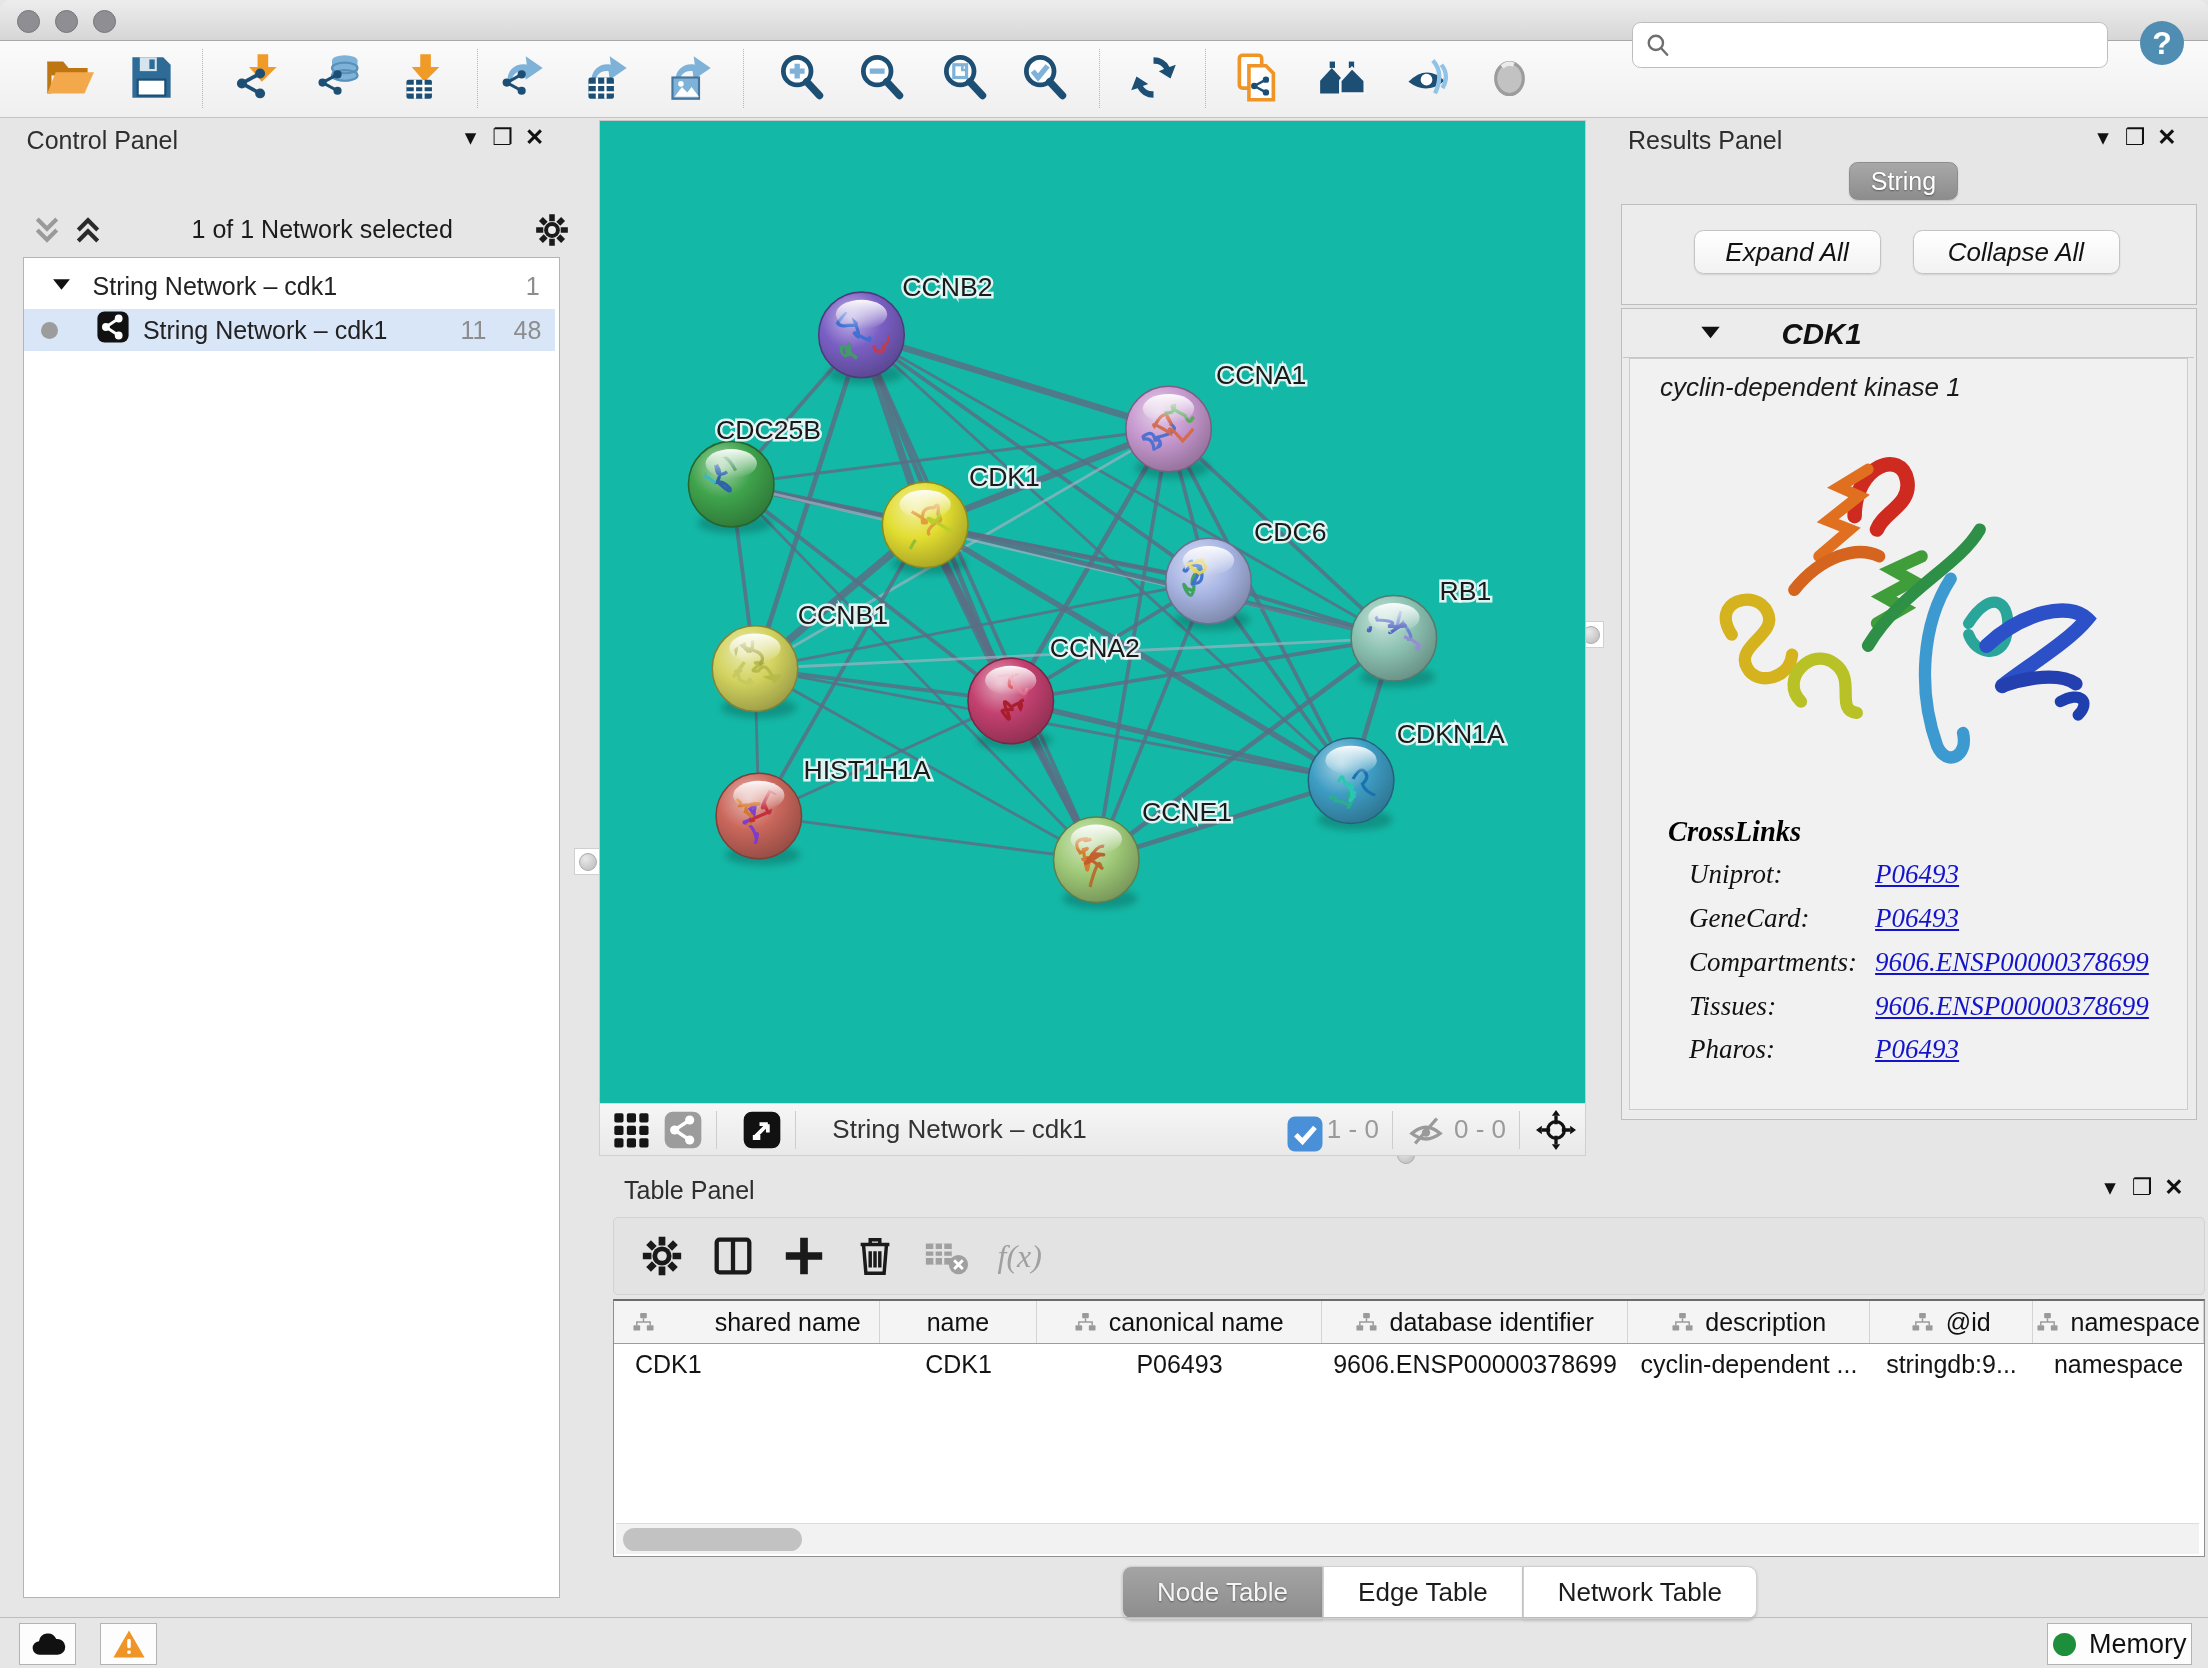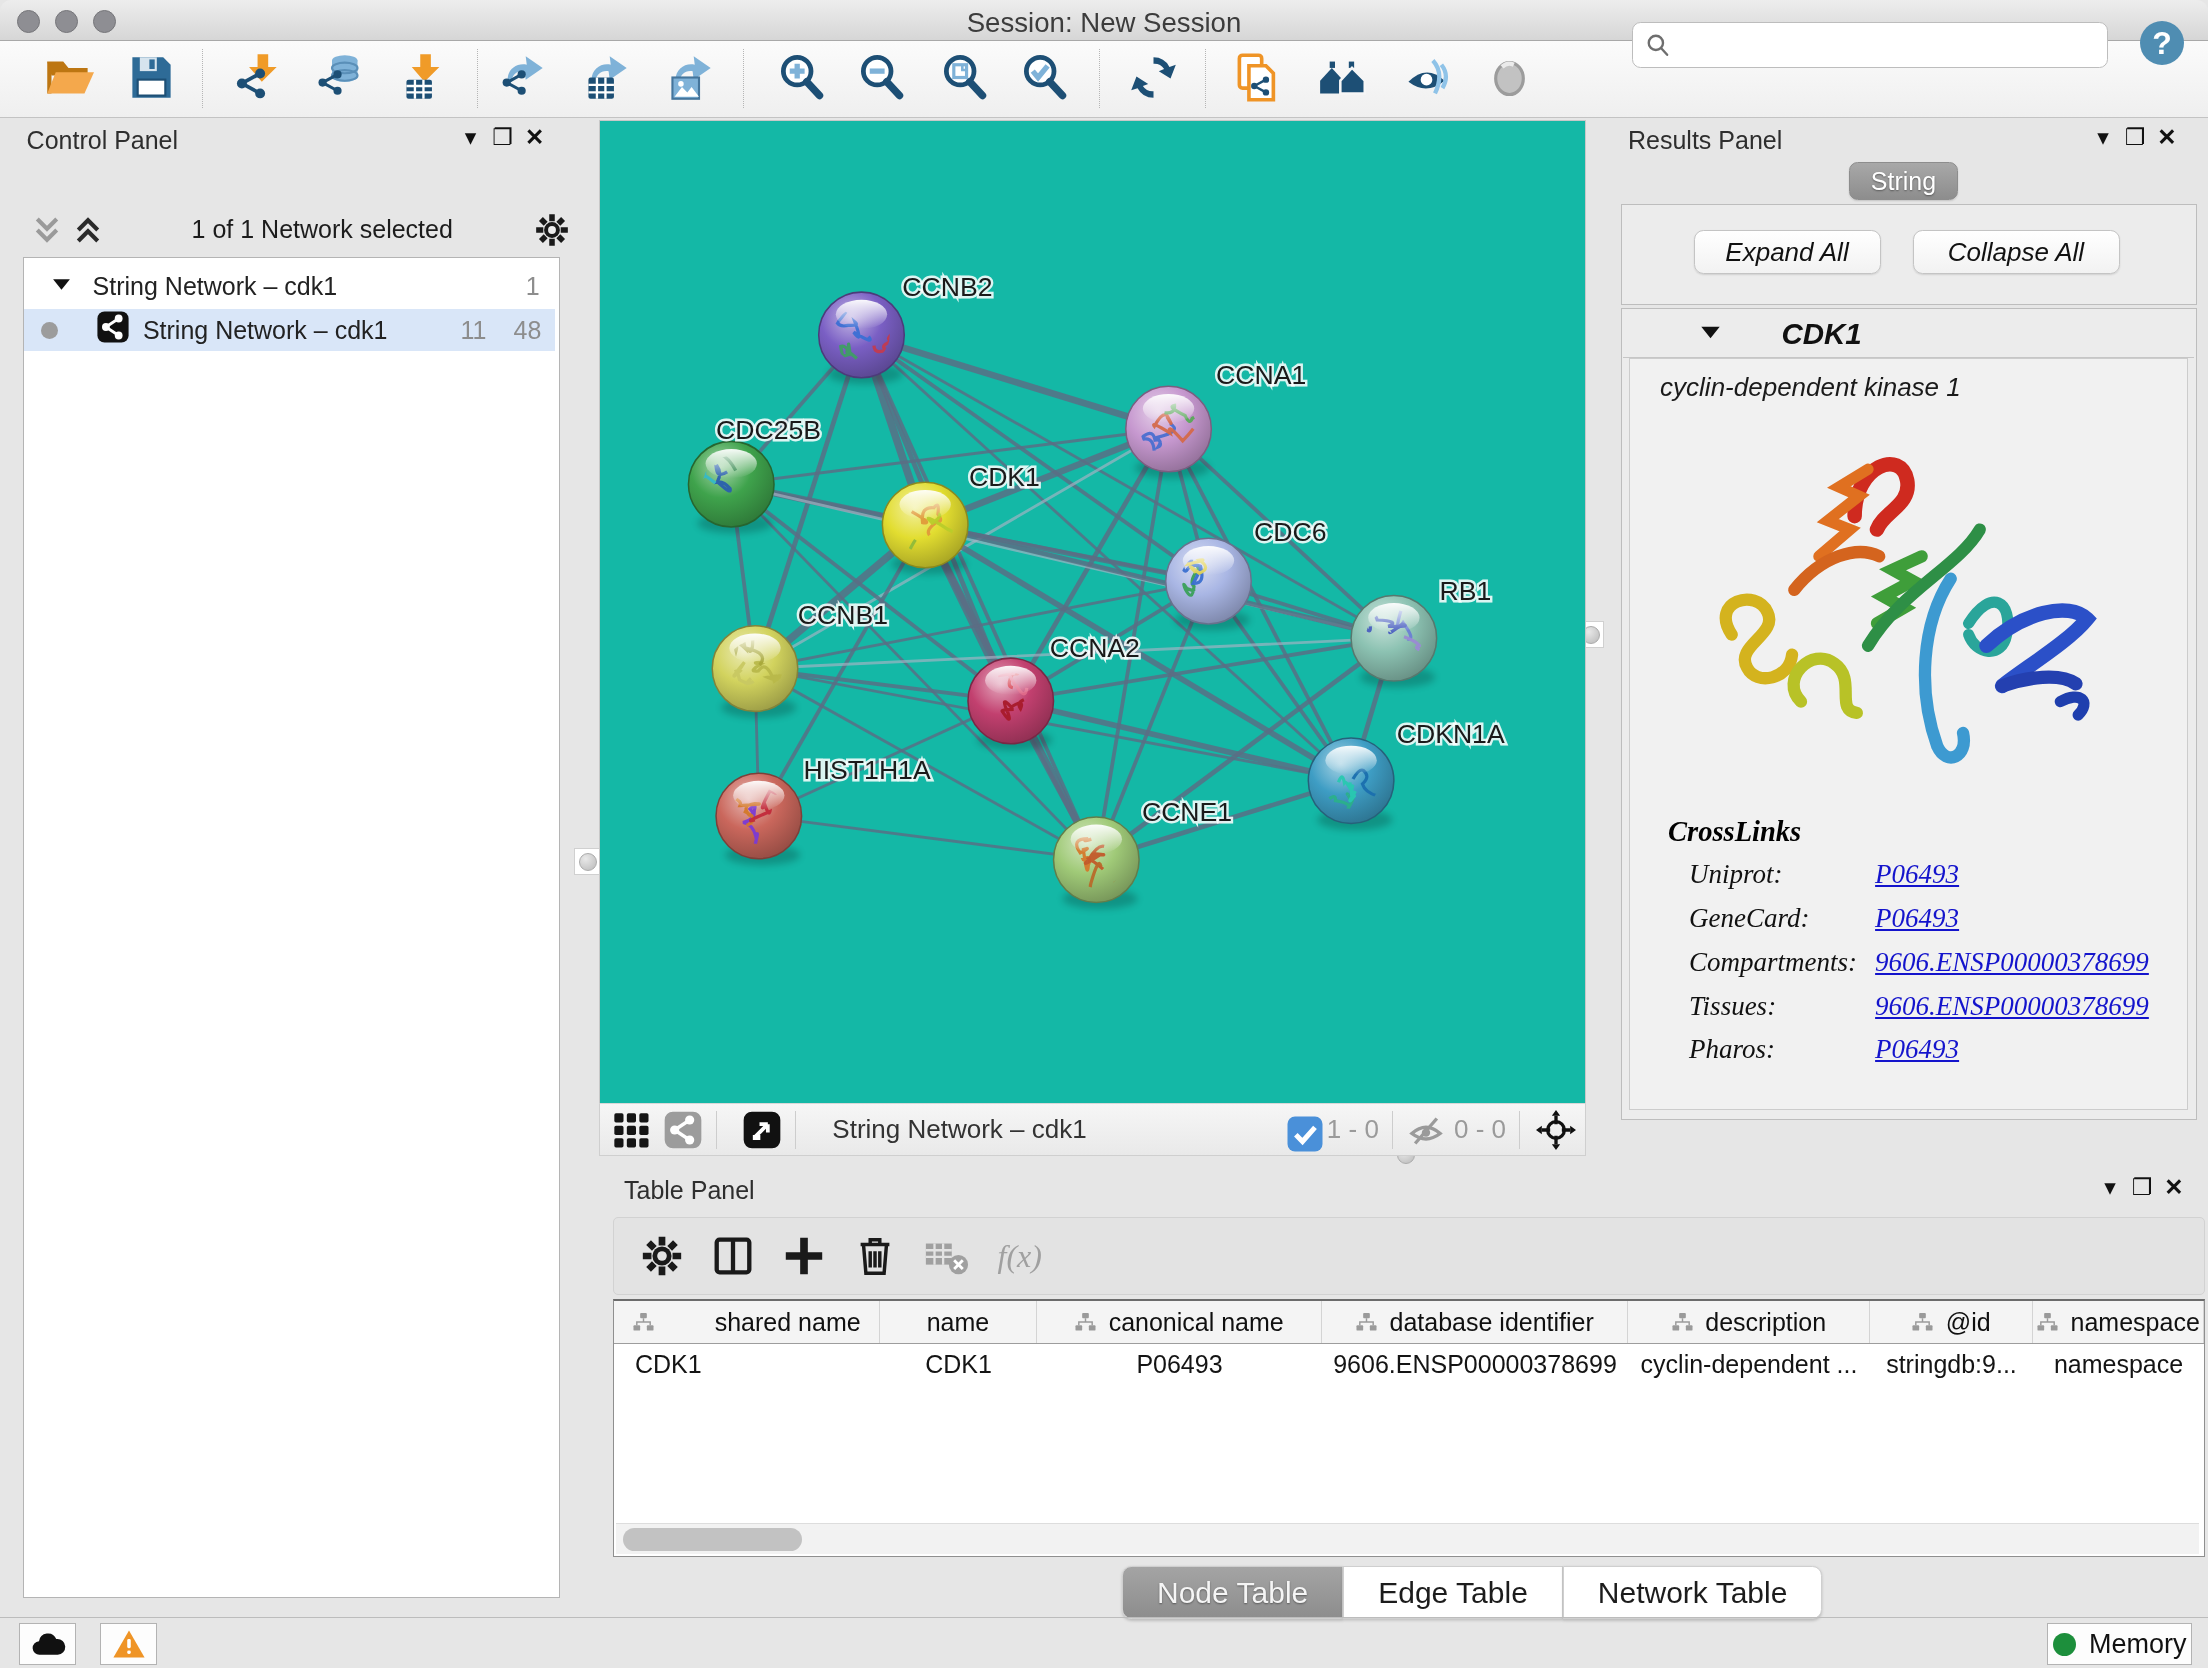--- a/index.html
+++ b/index.html
@@ -77,40 +77,39 @@
   .thead{position:absolute;left:0;top:0;width:100%;height:42px;background:#f4f4f4;border-bottom:1.9px solid #9d9d9d;display:flex;}
   .th{display:flex;align-items:center;justify-content:center;font-size:25px;color:#101010;
     border-right:1px solid #d4d4d4;box-sizing:border-box;overflow:hidden;white-space:nowrap;}
   .th svg{width:23px;height:21px;margin-right:11.4px;flex:none;}
   .trow{position:absolute;left:0;top:44px;width:100%;height:38px;display:flex;}
   .td{font-size:25px;color:#141414;display:flex;align-items:center;justify-content:center;
     overflow:hidden;white-space:nowrap;box-sizing:border-box;}
   .hscroll{position:absolute;left:1.9px;bottom:1.9px;width:1583px;height:30px;background:#f2f2f2;border-top:1px solid #ddd;}
   .hthumb{position:absolute;left:7.6px;top:3.8px;width:179px;height:23px;background:#c2c2c2;border-radius:11.4px;}
   .bottom-tabs{left:1122px;top:1566px;height:51px;display:flex;}
-  .btab{height:51px;line-height:51px;font-size:30px;padding:0 34px;background:#fff;border:1px solid #cfcfcf;
+  .btab{height:51px;line-height:51px;font-size:26px;padding:0 34px;background:#fff;border:1px solid #cfcfcf;
     color:#1c1c1c;cursor:pointer;box-shadow:0 1.9px 2.9px rgba(0,0,0,.18);}
   .btab:first-child{border-radius:9.5px 0 0 9.5px;}
   .btab:last-child{border-radius:0 9.5px 9.5px 0;}
   .btab.sel{background:linear-gradient(#a4a4a4,#8d8d8d);color:#f5f5f5;text-shadow:0 1px 1.9px rgba(0,0,0,.4);}
   
   .statusline{left:0;top:1617px;width:2208px;height:0;border-top:1.9px solid #bcbcbc;}
   .sbtn{top:1623px;height:40px;background:#fdfdfd;border:1.9px solid #b3b3b3;display:flex;
     align-items:center;justify-content:center;cursor:pointer;}
   .memdot{width:23px;height:23px;border-radius:50%;background:#1d8f3c;margin-right:13.3px;}
   .memlabel{font-size:27px;color:#111;}
 </style>
 </head>
 <body>
 
 <div class="abs titlebar">
   <div class="abs traffic" style="left:17px"></div>
   <div class="abs traffic" style="left:55px"></div>
   <div class="abs traffic" style="left:93px"></div>
-  <div class="abs win-title">Session: New Session</div>
 </div>
 
 <div class="abs toolbar" id="main-toolbar">
     <span class="abs tool" style="left: 43px;"><svg viewBox="0 0 48 48">
         <path fill="#bd7612" d="M4 9h15l5 6h18v7H8z"></path>
         <path fill="#bd7612" d="M4 9v30h4V13z"></path>
         <path fill="#f4a84c" d="M4 39l8-20h36l-9 20z"></path>
       </svg></span>
     <span class="abs tool" style="left: 126px;"><svg viewBox="0 0 48 48">
         <path fill="#2e6b97" d="M6 5h29l7 7v31H6z"></path>

